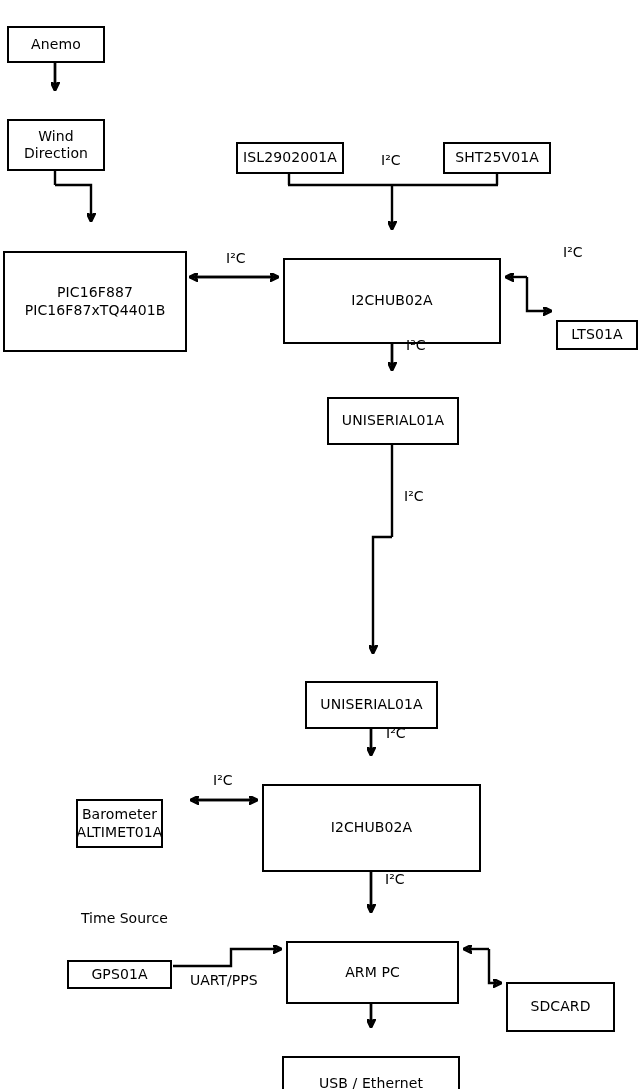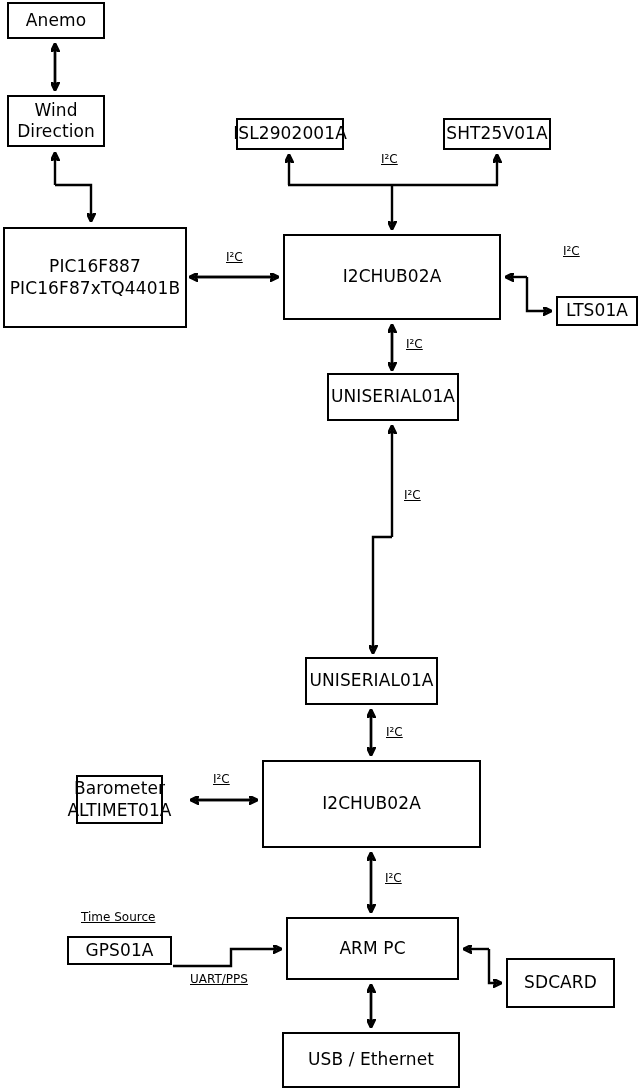--- a/index.html
+++ b/index.html
@@ -17,33 +17,33 @@
   }
   .box{
     position:absolute;
     box-sizing:border-box;
     background:#ffffff;
     border:2px solid #000000;
     display:flex;
     align-items:center;
     justify-content:center;
     text-align:center;
-    font-size:17px;
+    font-size:14px;
     line-height:1.25;
     letter-spacing:0.1px;
     white-space:pre-line;
     padding:1px 3px;
+    margin-top:24px;
   }
   .lbl{
     position:absolute;
-    font-size:12px;
+    font-size:14px;
     line-height:1.2;
     white-space:nowrap;
     color:#000000;
-    text-decoration:underline;
   }
   svg.wires{
     position:absolute;
     left:0;top:0;
     width:640px;height:1089px;
     pointer-events:none;
   }
   svg.wires line, svg.wires path, svg.wires polyline{
     stroke:#000000;
     stroke-width:2.4;

